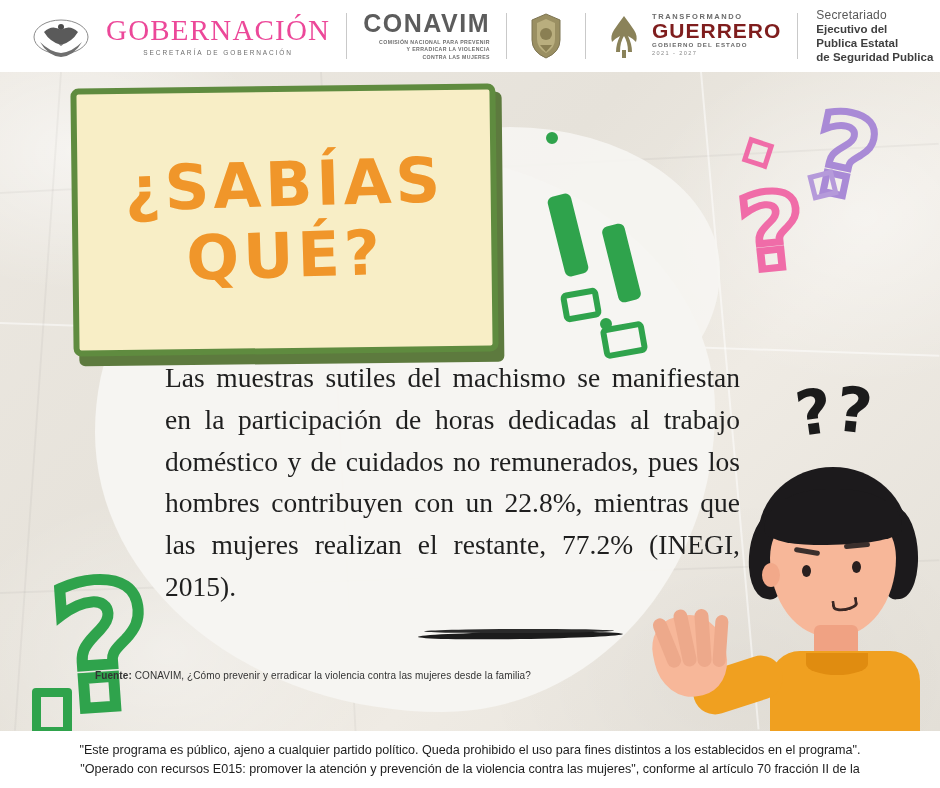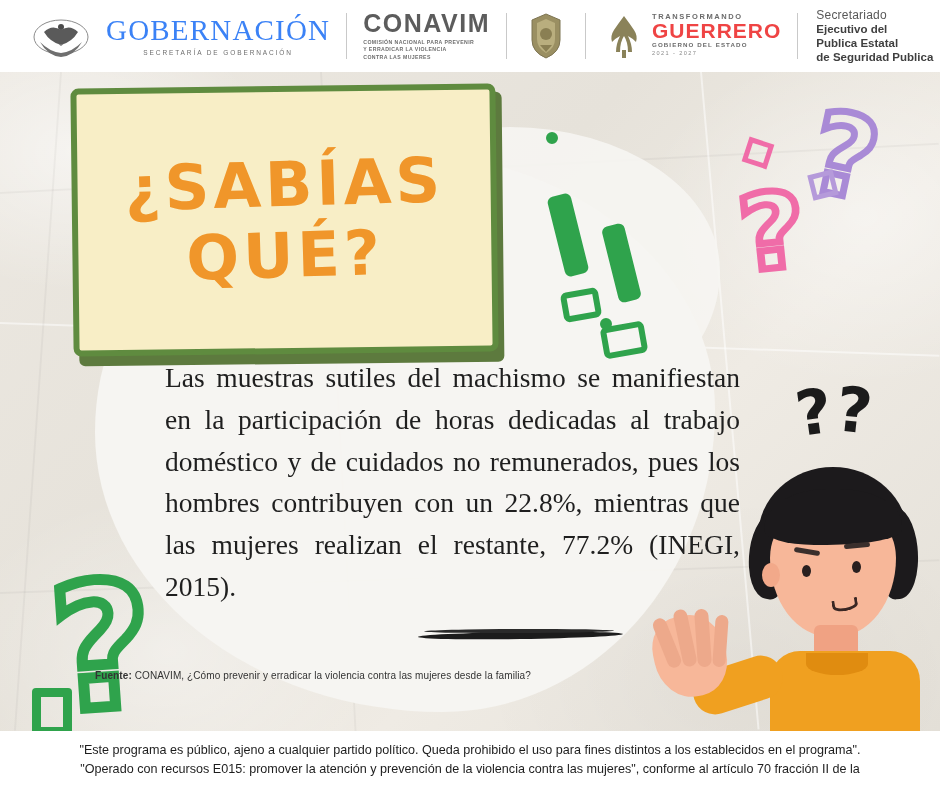--- a/index.html
+++ b/index.html
@@ -34,39 +34,39 @@
   .logo-gob {
     margin-left: 14px;
     display: flex;
     flex-direction: column;
     justify-content: center;
   }
   .logo-gob .g-main {
     font-family: "Liberation Serif", serif;
     font-size: 29px;
     letter-spacing: 1.2px;
-    color: #3b82f6;
+    color: #ec4899;
     font-weight: normal;
     line-height: 1;
   }
   .logo-gob .g-sub {
     font-size: 6.5px;
     letter-spacing: 1.9px;
     color: #6d6d6d;
     margin-top: 4px;
     text-align: center;
   }
   .vdiv {
     width: 1px;
     height: 46px;
     background: #c9c9c9;
     margin: 0 16px;
     flex: 0 0 auto;
   }
-  .logo-conavim { text-align: left; }
+  .logo-conavim { text-align: right; }
   .logo-conavim .c-main {
     font-size: 25px;
     letter-spacing: 1.5px;
     color: #5c5c5c;
     font-weight: bold;
     line-height: 1;
   }
   .logo-conavim .c-sub {
     font-size: 5.2px;
     letter-spacing: 0.4px;
@@ -93,21 +93,21 @@
   .transf-text { margin-left: 6px; }
   .transf-text .t1 {
     font-size: 7.5px;
     letter-spacing: 1.6px;
     color: #6b6b6b;
     font-weight: bold;
   }
   .transf-text .t2 {
     font-size: 21px;
     letter-spacing: 1px;
-    color: #ef4444;
+    color: #7f1d1d;
     font-weight: bold;
     line-height: 0.95;
   }
   .transf-text .t3 {
     font-size: 6.2px;
     letter-spacing: 1.1px;
     color: #6b6b6b;
     font-weight: bold;
   }
   .transf-text .t4 {

